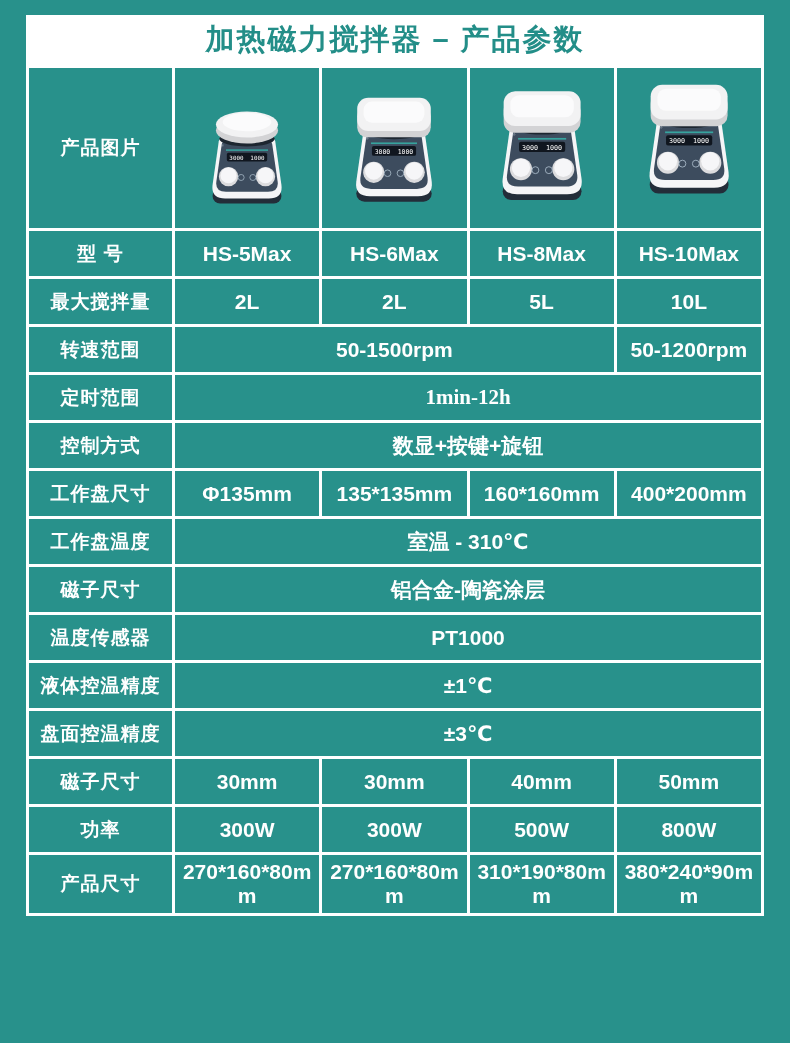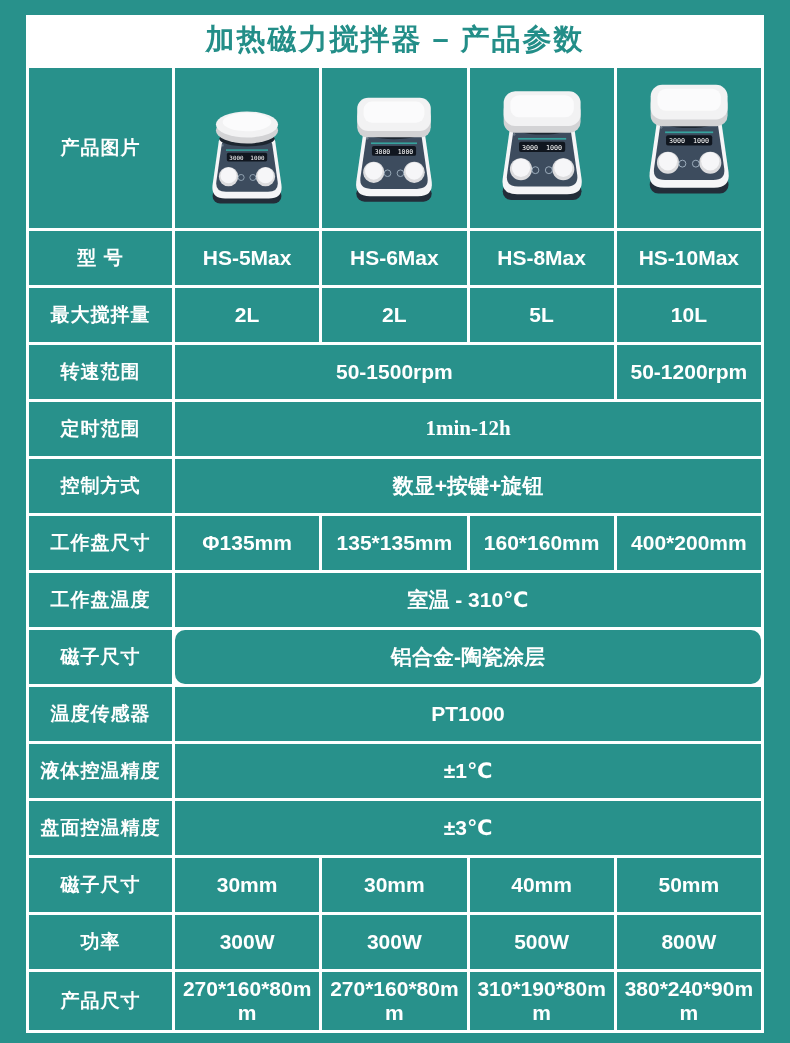--- a/index.html
+++ b/index.html
@@ -24,21 +24,21 @@
   }
   .title-bar{
     height:50px;background:#ffffff;
     display:flex;align-items:center;justify-content:center;
     font-size:29px;font-weight:bold;color:var(--title-text);
     letter-spacing:2px;white-space:nowrap;
   }
   .row{
     display:grid;
     grid-template-columns:143px repeat(4,1fr);
-    gap:3px;margin-top:3px;height:54px;
+    gap:3px;margin-top:3px;height:45px;
   }
   .row-images{height:160px;}
   .row-tall{height:58px;}
   .cell{
     background:var(--cell);color:#ffffff;
     display:flex;align-items:center;justify-content:center;
     text-align:center;min-width:0;overflow:hidden;
   }
   .label-cell{font-size:19px;font-weight:700;letter-spacing:1px;padding:0 2px;}
   .value-cell{font-size:21px;font-weight:700;line-height:1.12;padding:0 4px;word-break:break-all;}
@@ -174,21 +174,21 @@
         <div class="cell value-cell">135*135mm</div>
         <div class="cell value-cell">160*160mm</div>
         <div class="cell value-cell">400*200mm</div>
       </div>
       <div class="row">
         <div class="cell label-cell">工作盘温度</div>
         <div class="cell value-cell" style="grid-column: span 4;">室温 - 310℃</div>
       </div>
       <div class="row">
         <div class="cell label-cell">磁子尺寸</div>
-        <div class="cell value-cell" style="grid-column: span 4; border-radius: 10px;">铝合金-陶瓷涂层</div>
+        <div class="cell value-cell" style="grid-column: span 4;">铝合金-陶瓷涂层</div>
       </div>
       <div class="row">
         <div class="cell label-cell">温度传感器</div>
         <div class="cell value-cell" style="grid-column: span 4;">PT1000</div>
       </div>
       <div class="row">
         <div class="cell label-cell">液体控温精度</div>
         <div class="cell value-cell" style="grid-column: span 4;">±1℃</div>
       </div>
       <div class="row">

